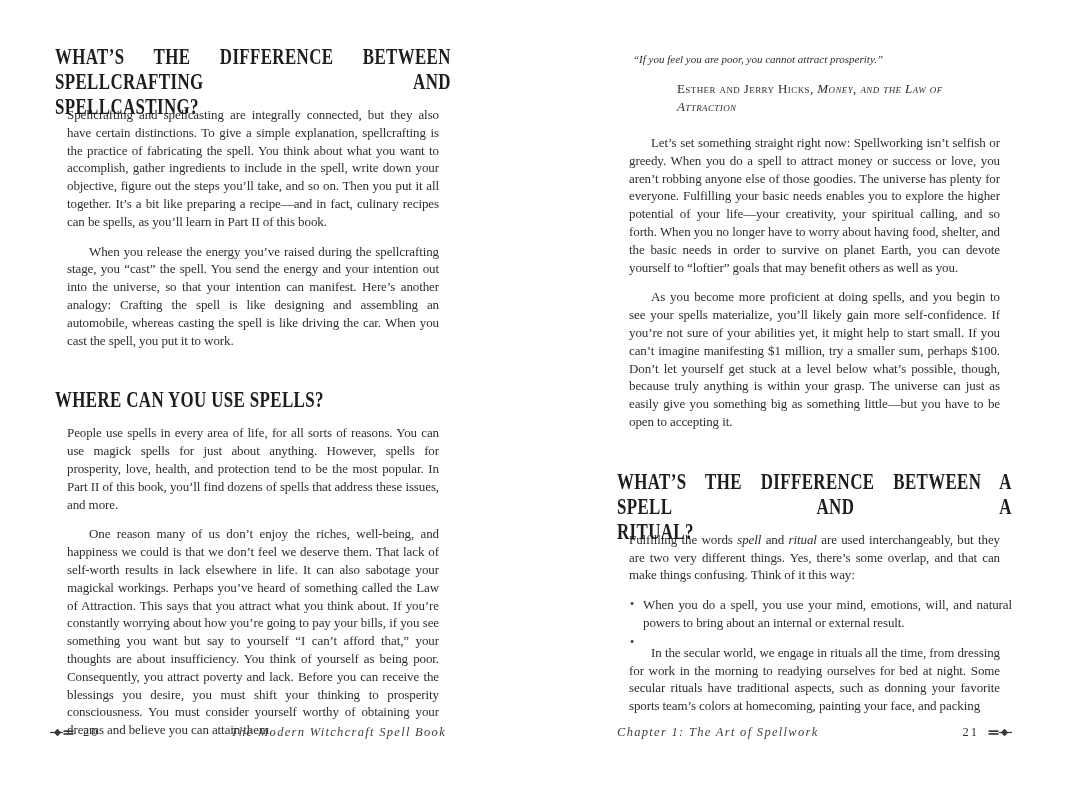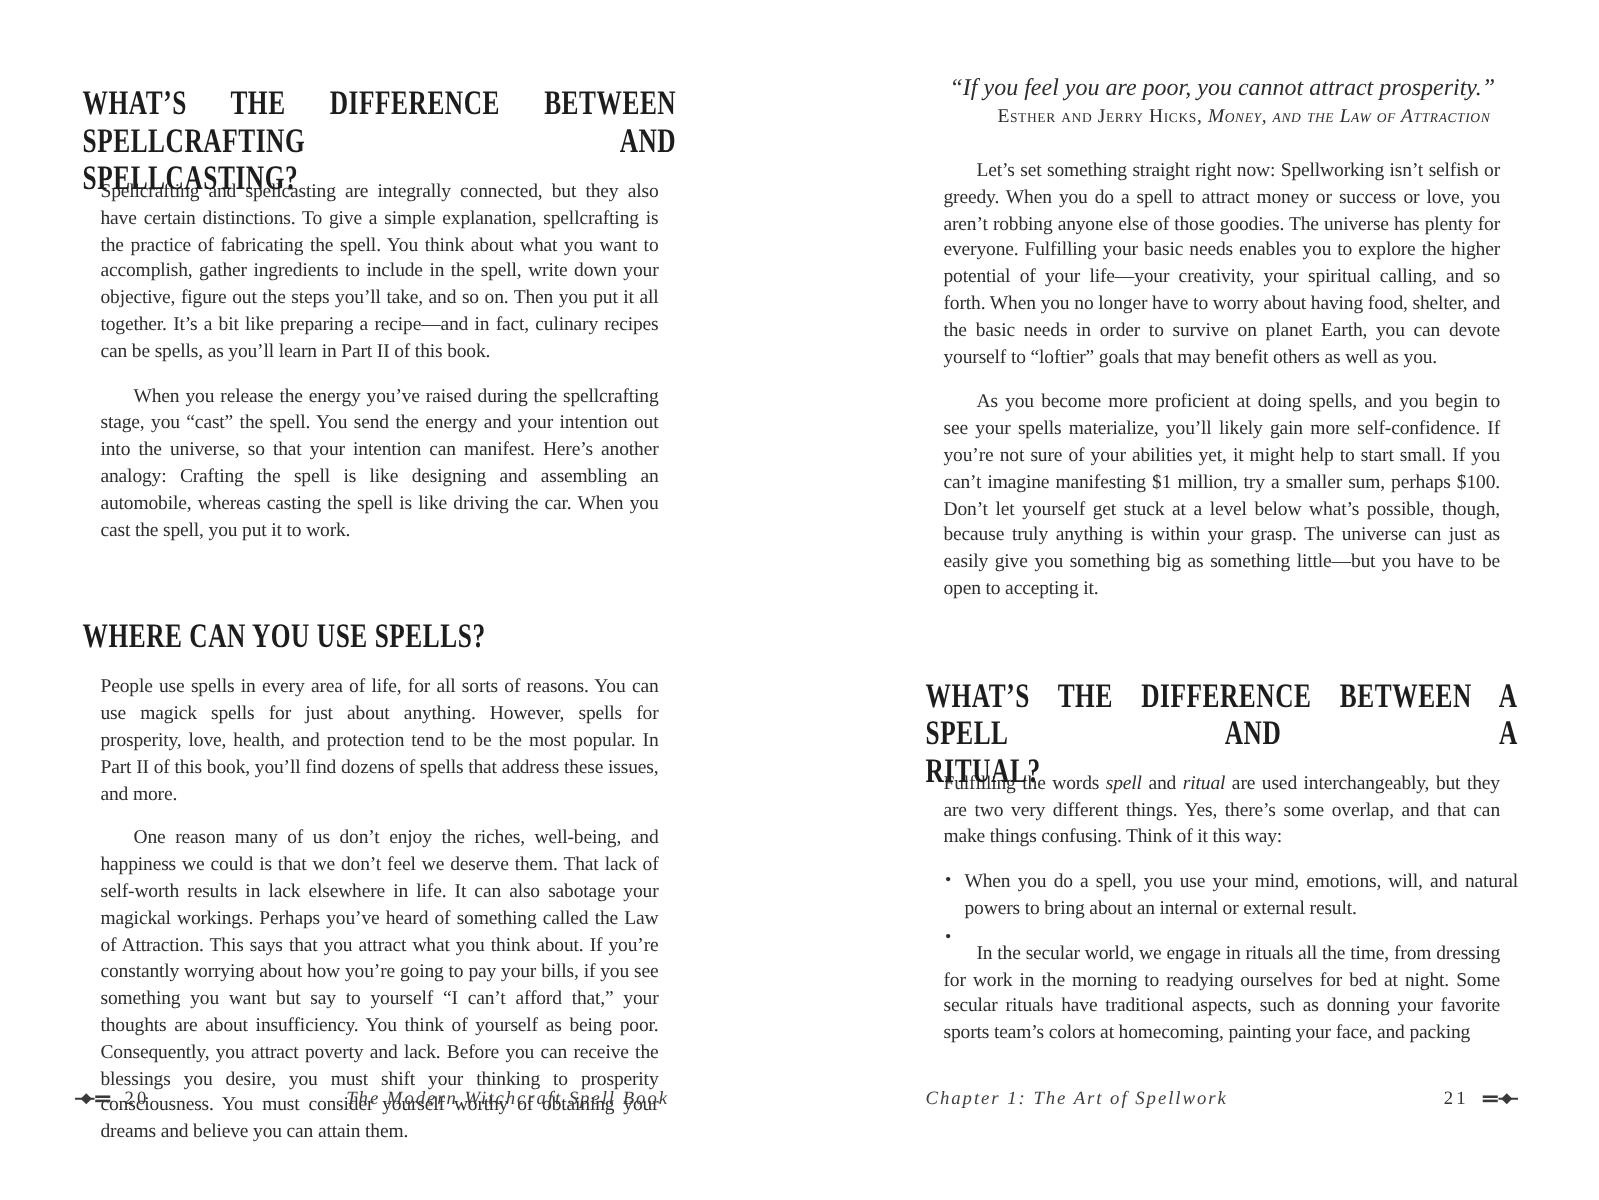--- a/index.html
+++ b/index.html
@@ -28,21 +28,21 @@
     font-size: 13px;
     line-height: 17.8px;
     letter-spacing: -0.1px;
     text-align: justify;
     color: #2e2e2e;
   }
   .para.indent { text-indent: 22px; }
 
   
   .heading {
-    margin: 12px 0 7px 0;
+    margin: 0 0 7px 0;
     overflow: visible;
   }
   .heading-inner {
     display: block;
     width: 136%;
     transform: scaleX(0.735);
     transform-origin: 0 0;
     font-size: 23px;
     line-height: 25px;
     font-weight: 700;
@@ -56,26 +56,26 @@
   .h-line.stretch { text-align: justify; text-align-last: justify; }
 
   .section-gap { height: 26px; }
 
   
   .epigraph { margin-bottom: 18px; }
   .epigraph-quote {
     margin: 0;
     padding-left: 16px;
     font-style: italic;
-    font-size: 16px;
+    font-size: 11px;
     line-height: 18px;
     text-align: left;
   }
   .epigraph-attr {
-    margin: 0;
+    margin: 12px;
     padding-left: 48px;
     font-variant: small-caps;
     font-size: 13px;
     line-height: 18px;
     letter-spacing: 0.4px;
     text-align: left;
   }
   .epigraph-attr .work { font-style: italic; }
 
   .inline-italic { font-style: italic; }

